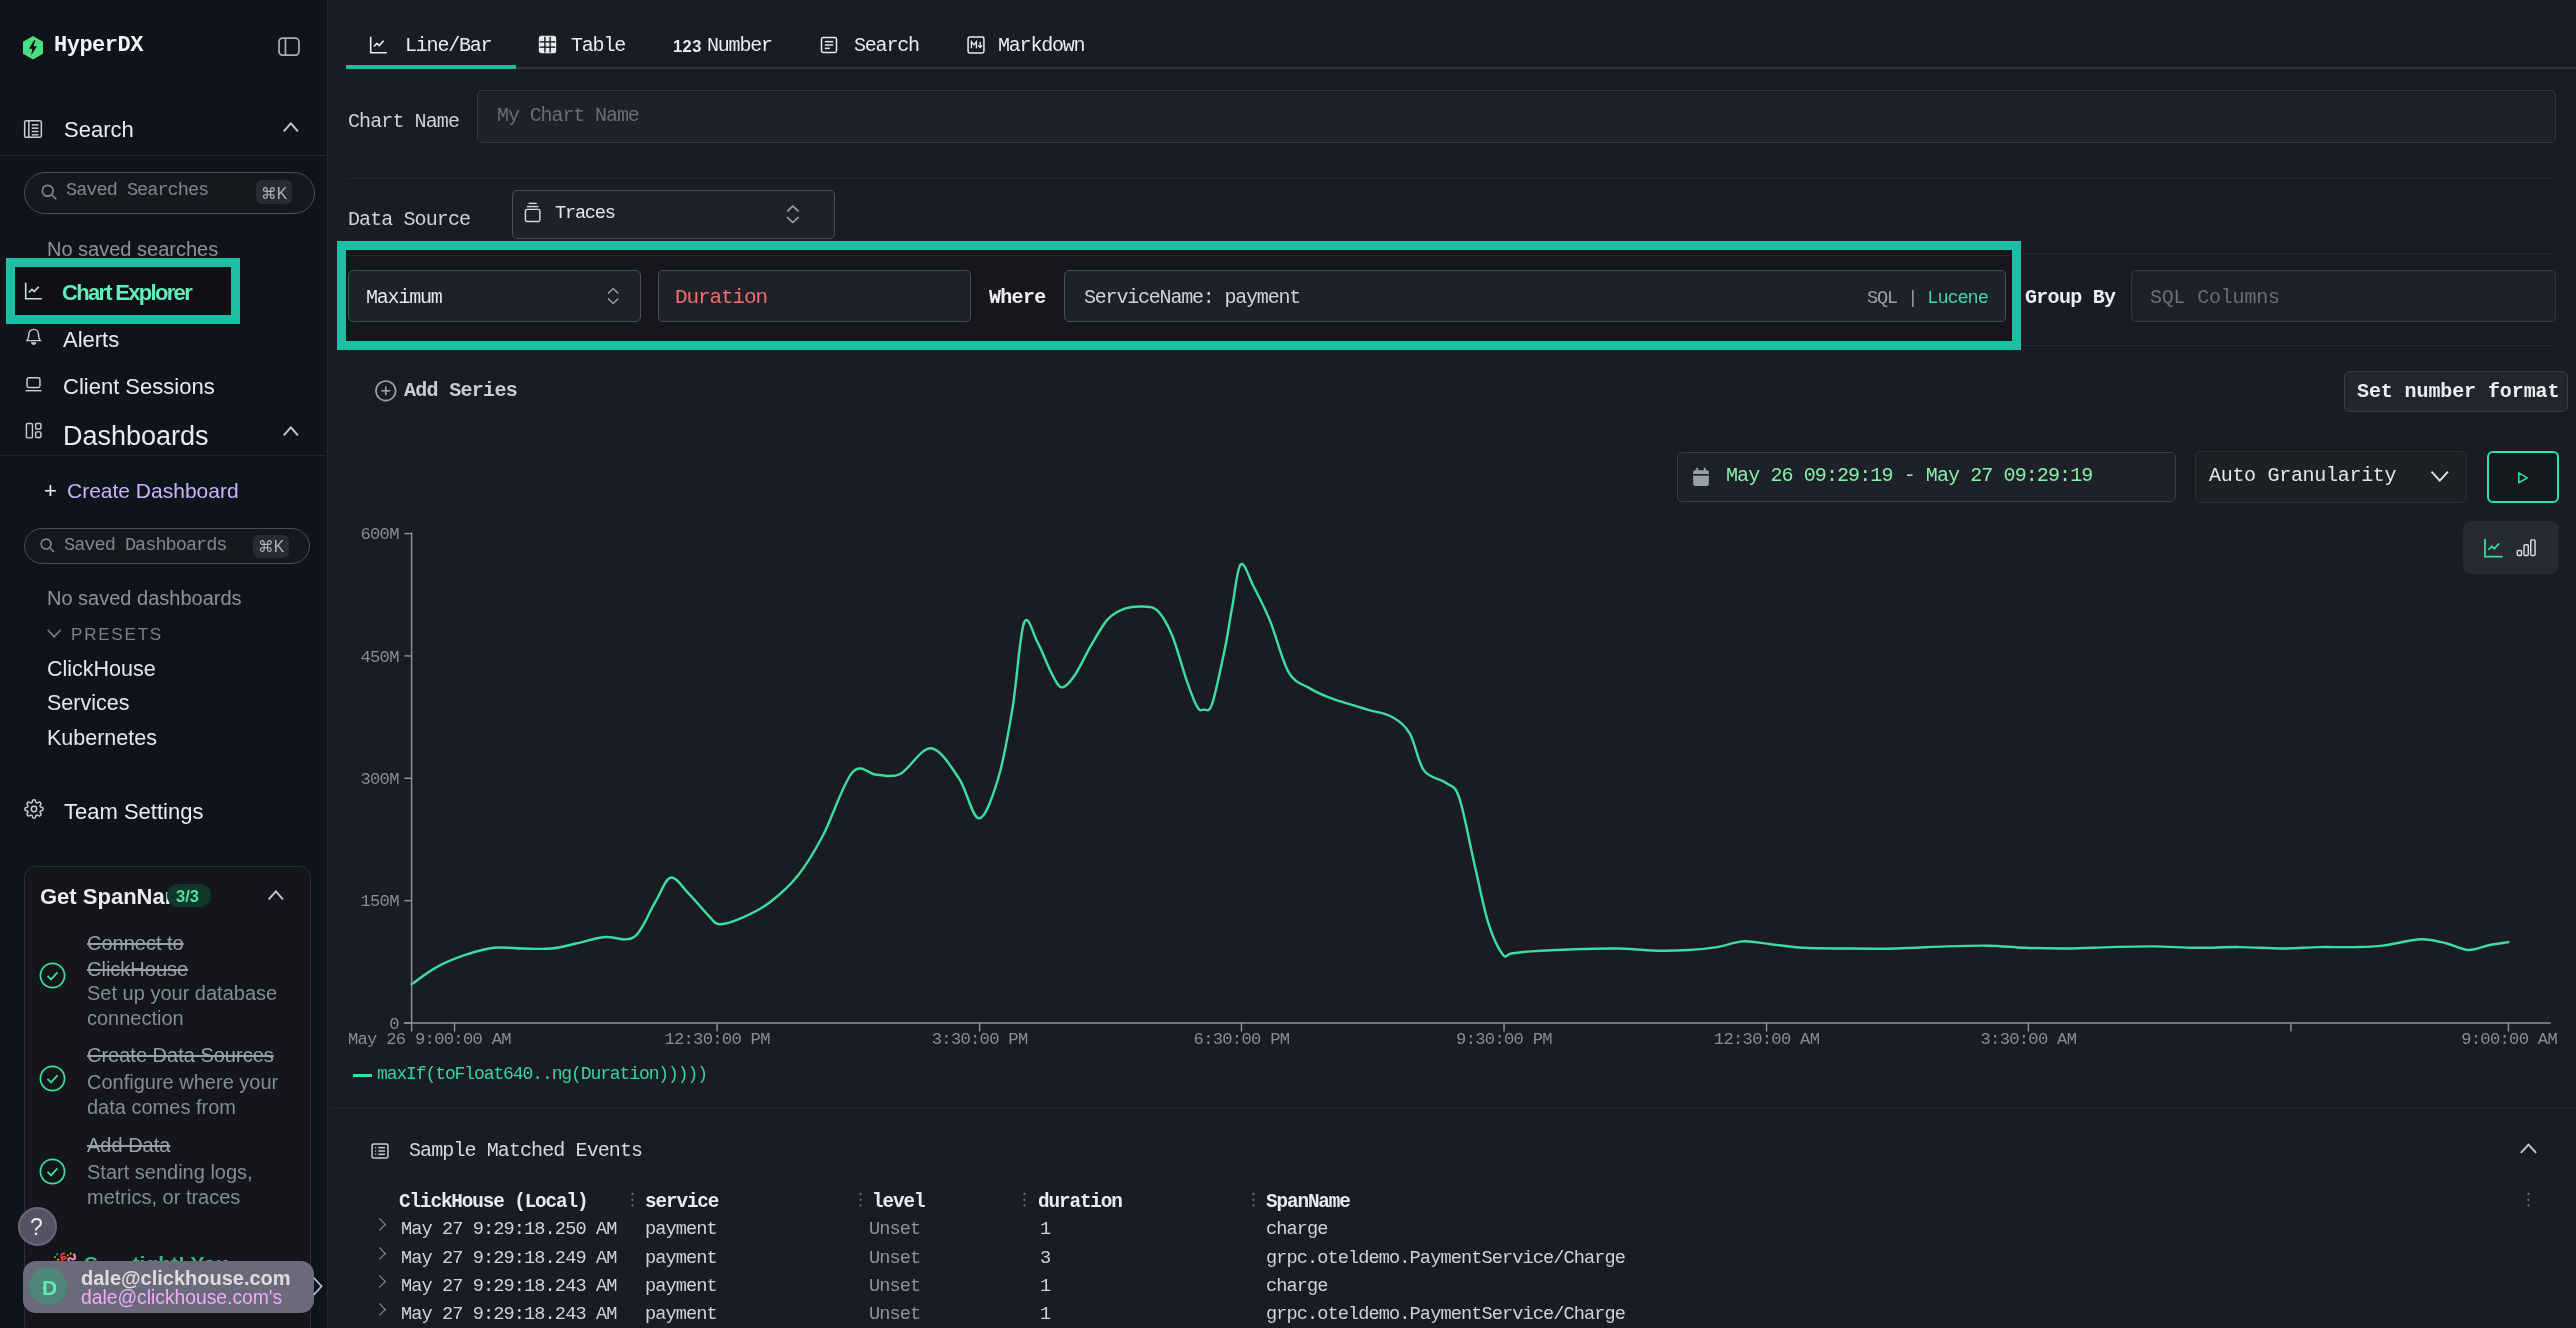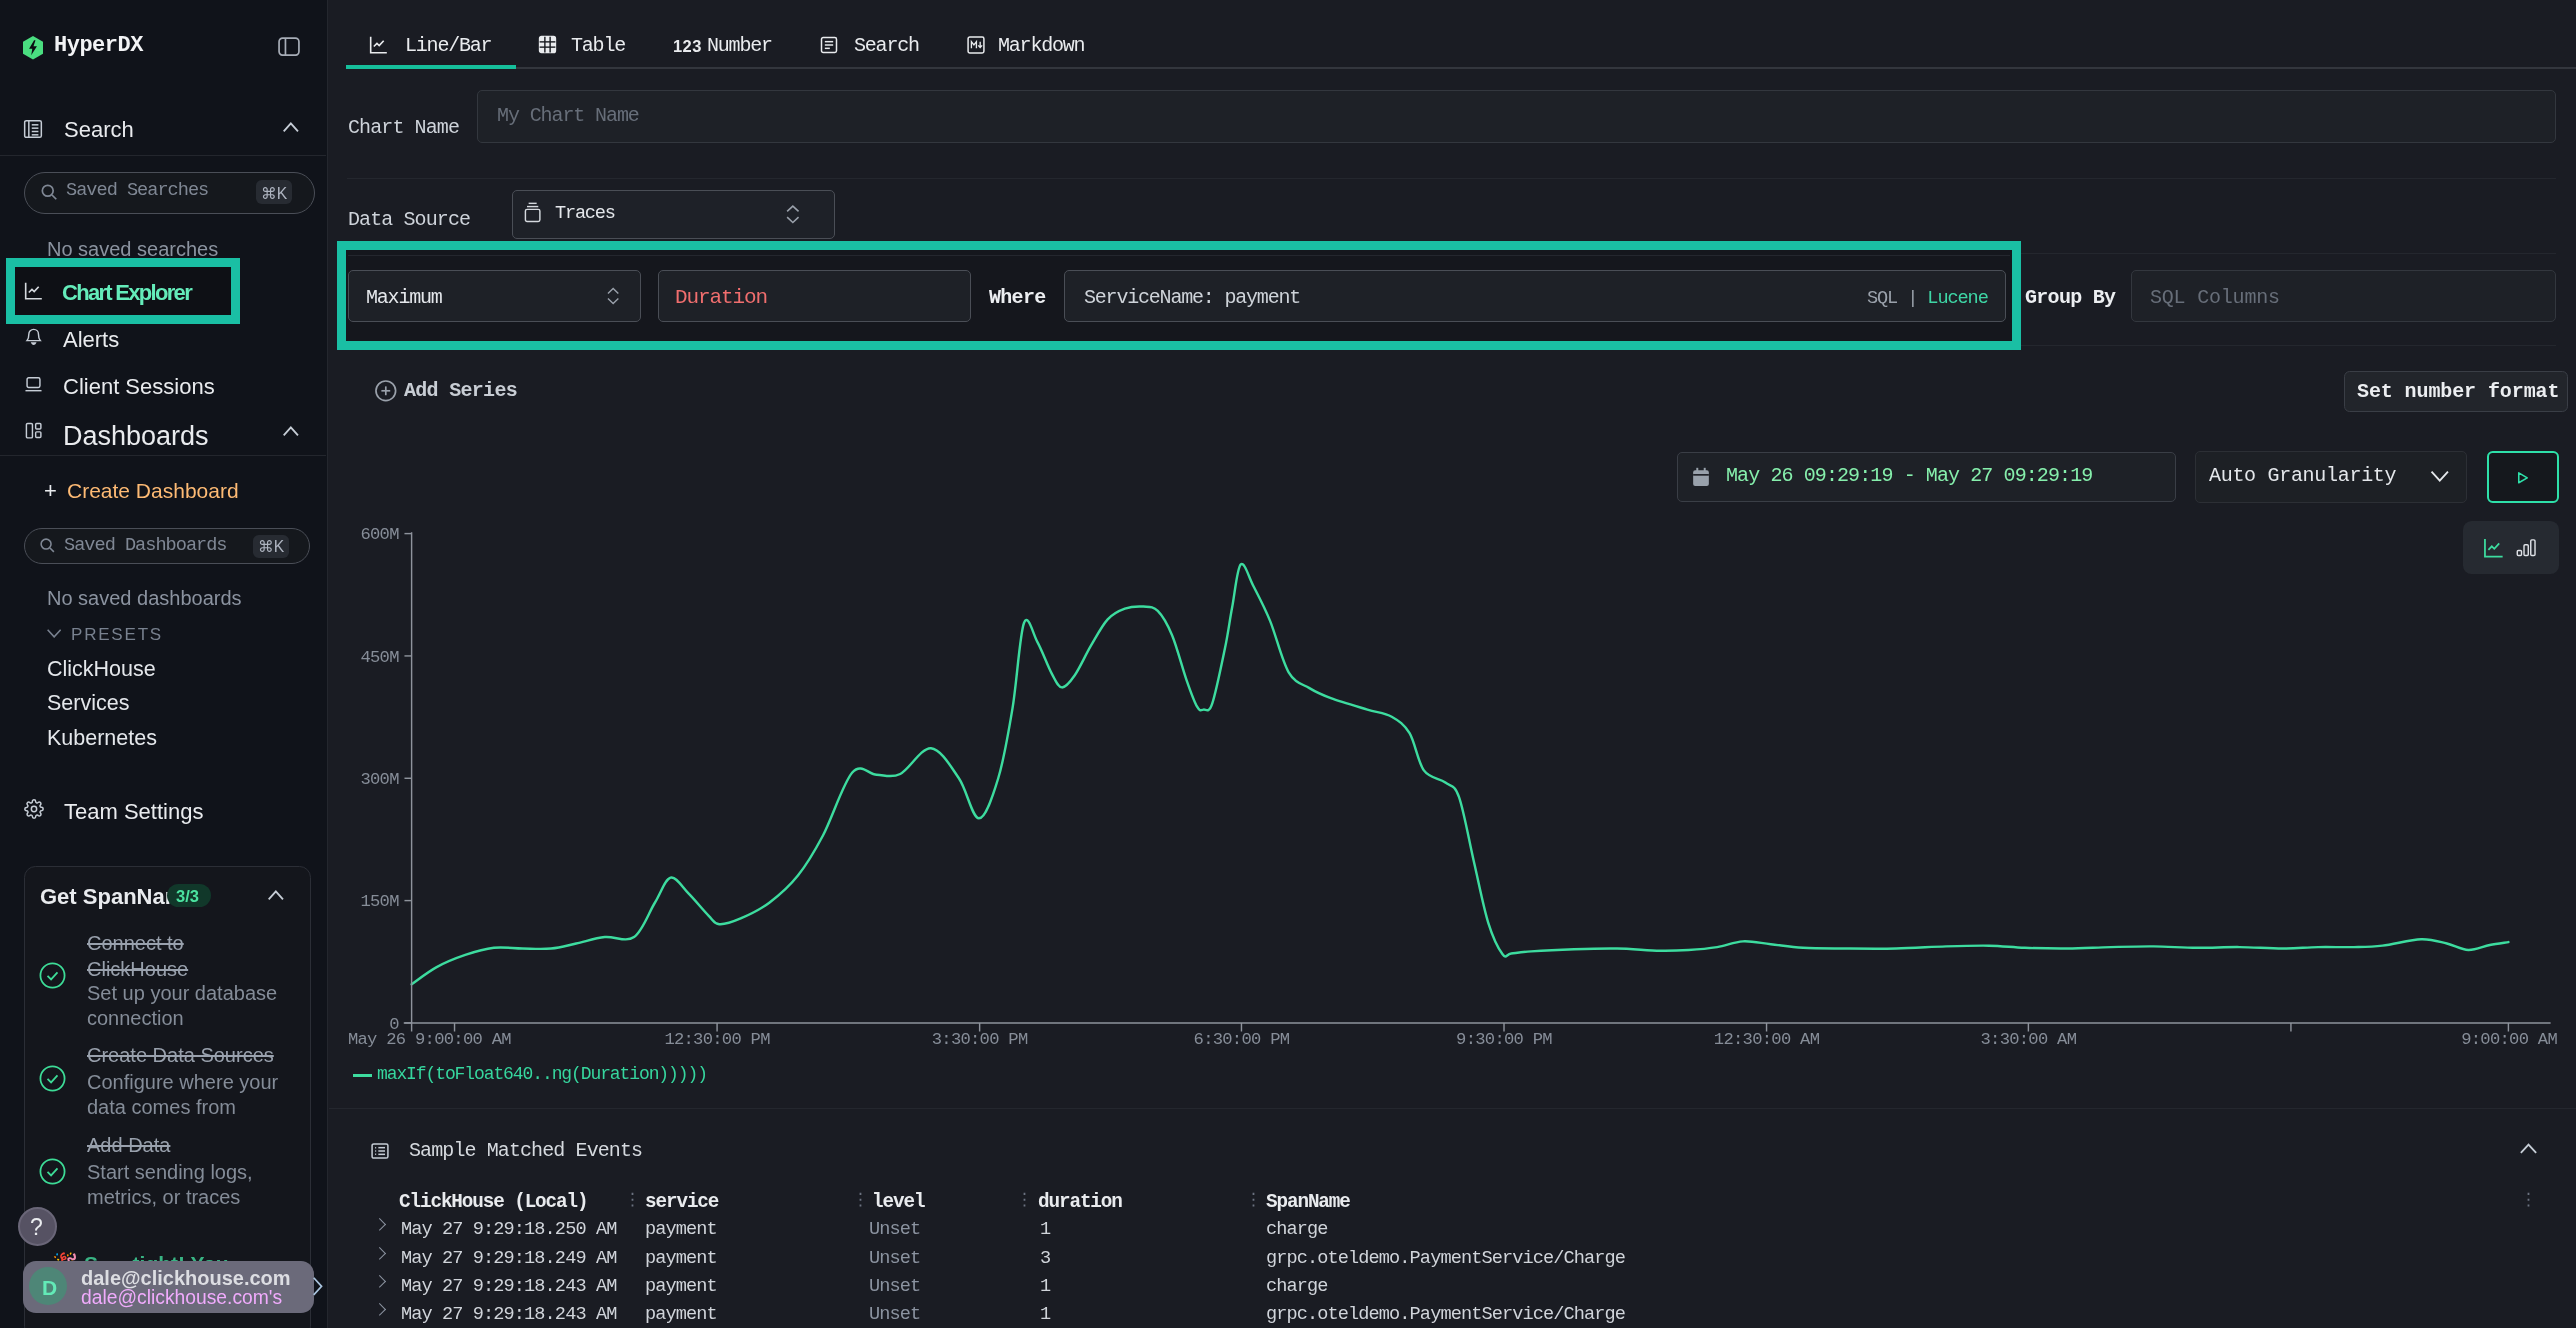--- a/index.html
+++ b/index.html
@@ -87,21 +87,21 @@
       <rect x="14.5" y="3" width="6.5" height="7" rx="1.2"></rect>
       <rect x="14.5" y="13.5" width="6.5" height="7" rx="1.2"></rect>
     </svg>
     <div class="abs sans" style="left:63px;top:421px;font-size:27px;color:#e9ebee;">Dashboards</div>
     <svg class="abs" style="left:283px;top:426px;" width="15.7" height="10" viewBox="0 0 22 14" fill="none" stroke="#c6cdd6" stroke-width="2.6">
         <polyline points="1,13 11,2 21,13"></polyline>
       </svg>
     <div class="abs" style="left:0;top:455px;width:326px;height:1.4px;background:#23262d;"></div>
 
     <div class="abs sans" style="left:44px;top:478px;font-size:22px;color:#e9ebee;">+</div>
-    <div class="abs sans" style="left:67px;top:479px;font-size:21px;color:#fdba74;">Create Dashboard</div>
+    <div class="abs sans" style="left:67px;top:479px;font-size:21px;color:#c4b5fd;">Create Dashboard</div>
 
     <div class="abs" style="left:23.6px;top:528px;width:286px;height:36px;border:1.4px solid #4a4e57;border-radius:18px;background:#15181d;"></div>
     <svg class="abs" style="left:39px;top:537px;" width="17" height="17" viewBox="0 0 24 24" fill="none" stroke="#7f8794" stroke-width="2.2">
         <circle cx="10" cy="10" r="7"></circle>
         <line x1="15.5" y1="15.5" x2="21" y2="21"></line>
       </svg>
     <div class="abs mono" style="left:64px;top:535px;font-size:18.6px;color:#7f8794;letter-spacing:-1px;">Saved Dashboards</div>
     <div class="abs" style="left:253px;top:535px;width:36px;height:23px;background:#272b32;border-radius:5.7px;"></div>
     <div class="abs sans" style="left:258px;top:537px;font-size:15.7px;color:#aeb4c0;">⌘K</div>
     <div class="abs sans" style="left:47px;top:587px;font-size:20px;color:#8b93a0;">No saved dashboards</div>
@@ -190,21 +190,21 @@
       <line x1="7" y1="16" x2="13" y2="16"></line>
   </svg>
   <div class="abs mono tabt" style="left:854px;">Search</div>
   <svg class="abs" style="left:966px;top:35px;" width="20" height="20" viewBox="0 0 24 24" fill="none" stroke="#e9ebee" stroke-width="1.8">
     <rect x="2.5" y="2.5" width="19" height="19" rx="2"></rect>
     <path d="M6.5 16 v-8 l3 4 l3-4 v8" stroke-width="1.6"></path>
     <path d="M17 8 v7 m-2.4-2.6 l2.4 2.6 l2.4-2.6" stroke-width="1.6"></path>
   </svg>
   <div class="abs mono tabt" style="left:998px;">Markdown</div>
 
-  <div class="abs mono lbl" style="left:348px;top:116px;">Chart Name</div>
+  <div class="abs mono lbl" style="left:348px;top:110px;">Chart Name</div>
   <div class="abs inbox" style="left:477px;top:90px;width:2079px;height:53px;"></div>
   <div class="abs mono" style="left:497px;top:104px;font-size:20px;color:#676e79;letter-spacing:-1.1px;">My Chart Name</div>
   <div class="abs" style="left:347px;top:178px;width:2209px;height:1.4px;background:#24272e;"></div>
 
   <div class="abs mono lbl" style="left:348px;top:208px;">Data Source</div>
   <div class="abs" style="left:512px;top:190px;width:323px;height:49px;background:#1e2128;border:1.4px solid #4a4e56;border-radius:5px;"></div>
   <svg class="abs" style="left:523px;top:202px;" width="19.3" height="22" viewBox="0 0 24 27" fill="none" stroke="#d5d9de" stroke-width="1.8">
     <rect x="3" y="9" width="18" height="15" rx="2"></rect>
     <line x1="5" y1="5.5" x2="19" y2="5.5"></line>
     <line x1="7" y1="1.5" x2="17" y2="1.5"></line>

